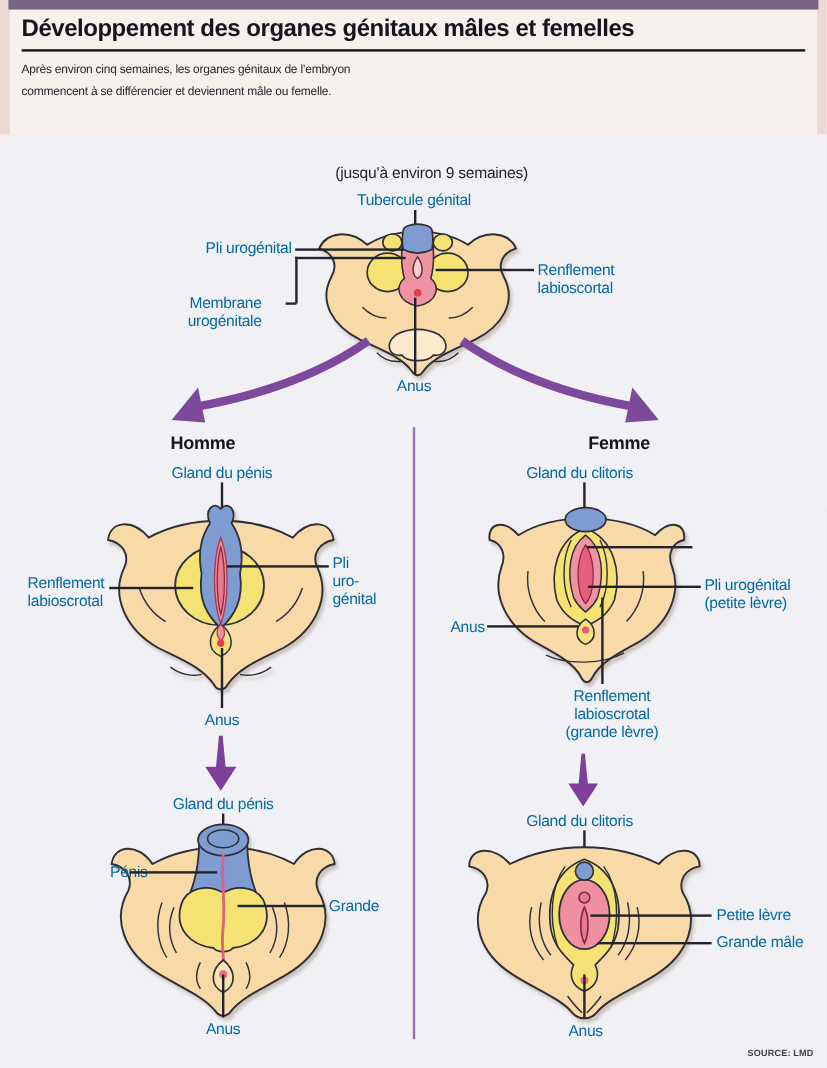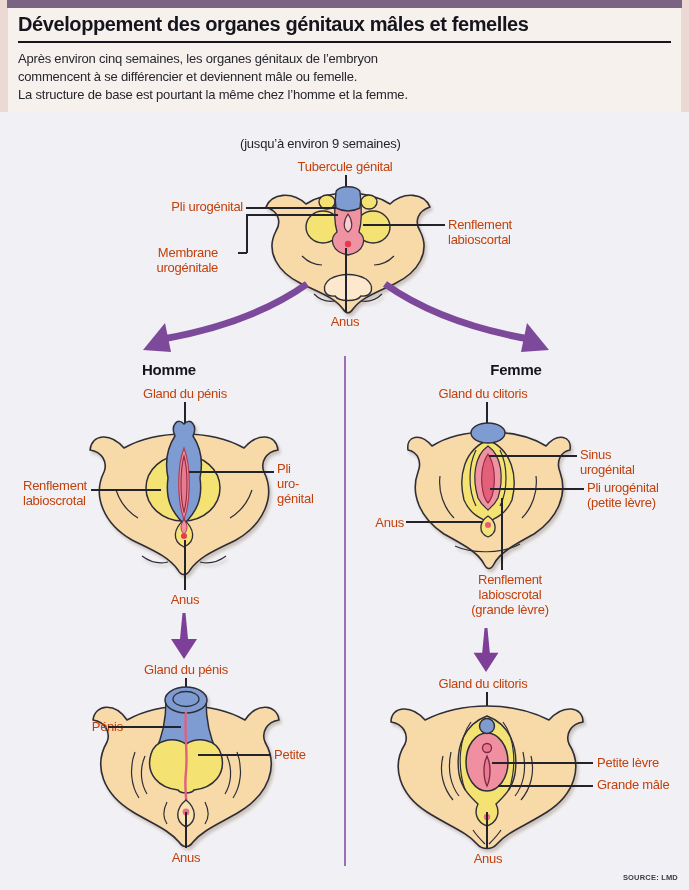--- a/index.html
+++ b/index.html
@@ -5,27 +5,27 @@
   html,body{margin:0;padding:0;background:#e9e6ea;}
   .page{position:relative;width:689px;height:890px;background:#f1f0f4;
         font-family:"Liberation Sans",sans-serif;overflow:hidden;}
   .header-band{position:absolute;left:0;top:0;width:689px;height:112px;background:#f7f1ed;}
   .edge{position:absolute;top:0;width:8px;height:112px;background:#ecd9d3;}
   .edge.left{left:0}.edge.right{right:0}
   .bar{position:absolute;left:7px;top:0;width:675px;height:8px;background:#7b6384;}
   .title{position:absolute;left:18px;top:13px;font-size:20px;font-weight:bold;
          letter-spacing:-0.4px;color:#15151d;white-space:nowrap;}
   .rule{position:absolute;left:18px;top:41px;width:653px;height:2px;background:#15151d;}
-  .intro{position:absolute;left:18px;top:50px;font-size:13px;line-height:18px;color:#26262e;letter-spacing:-0.2px;}
-  .lbl{position:absolute;font-size:13px;line-height:15px;color:#c2410c;
+  .intro{position:absolute;left:18px;top:50px;font-size:10px;line-height:18px;color:#26262e;letter-spacing:-0.2px;}
+  .lbl{position:absolute;font-size:13px;line-height:15px;color:#0369a1;
        letter-spacing:-0.25px;white-space:pre-line;}
   .c{text-align:center}.r{text-align:right}
   .hd{position:absolute;font-size:15px;font-weight:bold;color:#15151d;
       text-align:center;letter-spacing:-0.2px;white-space:nowrap;}
-  .sub{position:absolute;font-size:13px;color:#23232b;text-align:left;letter-spacing:-0.2px;}
+  .sub{position:absolute;font-size:13px;color:#23232b;text-align:right;letter-spacing:-0.2px;}
   .ln{position:absolute;background:#23232b;}
   .h{height:1.5px}.v{width:1.5px}
   .vdiv{position:absolute;left:344px;top:356px;width:1.5px;height:510px;background:#9b6fb0;}
   .dia{position:absolute;filter:drop-shadow(2px 3px 1.5px rgba(160,140,120,.45));}
   .arrowsvg{position:absolute;}
   .src{position:absolute;right:11px;top:873px;font-size:7.5px;font-weight:bold;
        color:#3c3c46;letter-spacing:.2px;}
 </style>
 </head>
 <body>
@@ -34,21 +34,20 @@
 
   <div class="header-band"></div>
   <div class="edge left"></div>
   <div class="edge right"></div>
   <div class="bar"></div>
   <div class="title">Développement des organes génitaux mâles et femelles</div>
   <div class="rule"></div>
   <div class="intro">
     <div>Après environ cinq semaines, les organes génitaux de l’embryon</div>
     <div>commencent à se différencier et deviennent mâle ou femelle.</div>
-    <div>La structure de base est pourtant la même chez l’homme et la femme.</div>
   </div>
 
   <div class="sub" style="left:240px;top:136px;width:200px">(jusqu’à environ 9 semaines)</div>
 
   <div class="lbl c" style="left:275px;top:159px;width:140px">Tubercule génital</div>
   <div class="ln v" style="left:345px;top:175px;height:14px"></div>
 
   <svg class="dia" style="left:248px;top:182px" width="200" height="135" viewBox="0 0 200 135">
     <path d="M58,22 C44,9 24,11 18,25 C30,29 34,39 28,49 C17,70 30,90 52,101 C70,110 86,115 95,127 C98,132 102,132 105,127 C114,115 130,110 148,101 C170,90 183,70 172,49 C166,39 170,29 182,25 C176,11 156,9 142,22 C128,13 114,11 100,11 C86,11 72,13 58,22 Z" fill="#f8d9a8" stroke="#2e2e38" stroke-width="1.6" stroke-linejoin="round"></path>
     <g fill="#f4e272" stroke="#2e2e38" stroke-width="1.4">
@@ -152,21 +151,21 @@
         <path d="M152,74 C158,88 156,102 150,112"></path>
       <path d="M92,120 C88,128 88,136 92,142"></path>
         <path d="M130,120 C134,128 134,136 130,142"></path>
       <path d="M111,148 C111,153 111,158 111,162"></path>
     </g>
   </svg>
 
   <div class="lbl r" style="left:57px;top:719px;width:66px">Pénis</div>
   <div class="ln h" style="left:108px;top:726px;width:73px"></div>
 
-  <div class="lbl" style="left:274px;top:747px;width:70px">Petite</div>
+  <div class="lbl" style="left:274px;top:747px;width:70px">Grande</div>
   <div class="ln h" style="left:198px;top:754px;width:73px"></div>
 
   <div class="lbl c" style="left:156px;top:850px;width:60px">Anus</div>
   <div class="ln v" style="left:185px;top:812px;height:36px"></div>
 
   <div class="hd" style="left:466px;top:361px;width:100px">Femme</div>
 
   <div class="lbl c" style="left:413px;top:386px;width:140px">Gland du clitoris</div>
   <div class="ln v" style="left:486px;top:402px;height:23px"></div>
 
@@ -182,22 +181,20 @@
     <ellipse cx="86" cy="27" rx="17" ry="10" fill="#7f9cd2" stroke="#2e2e38" stroke-width="1.4"></ellipse>
     <path d="M86,110 C95,116 96,127 86,131 C76,127 77,116 86,110 Z" fill="#f6e27a" stroke="#2e2e38" stroke-width="1.3"></path>
     <circle cx="86" cy="119" r="3" fill="#e85a74"></circle>
     <g fill="none" stroke="#2e2e38" stroke-width="1.2">
       <path d="M38,70 C36,86 42,102 52,112"></path>
         <path d="M134,70 C136,86 130,102 120,112"></path>
       <path d="M53,140 C70,148 100,148 118,138"></path>
     </g>
   </svg>
 
-  <div class="lbl" style="left:580px;top:447px;width:85px">Sinus
-urogénital</div>
   <div class="ln h" style="left:489px;top:455px;width:88px"></div>
 
   <div class="lbl" style="left:587px;top:480px;width:95px">Pli urogénital
 (petite lèvre)</div>
   <div class="ln h" style="left:490px;top:488px;width:94px"></div>
 
   <div class="lbl r" style="left:344px;top:515px;width:60px">Anus</div>
   <div class="ln h" style="left:406px;top:521px;width:76px"></div>
 
   <div class="ln v" style="left:501px;top:498px;height:72px"></div>

